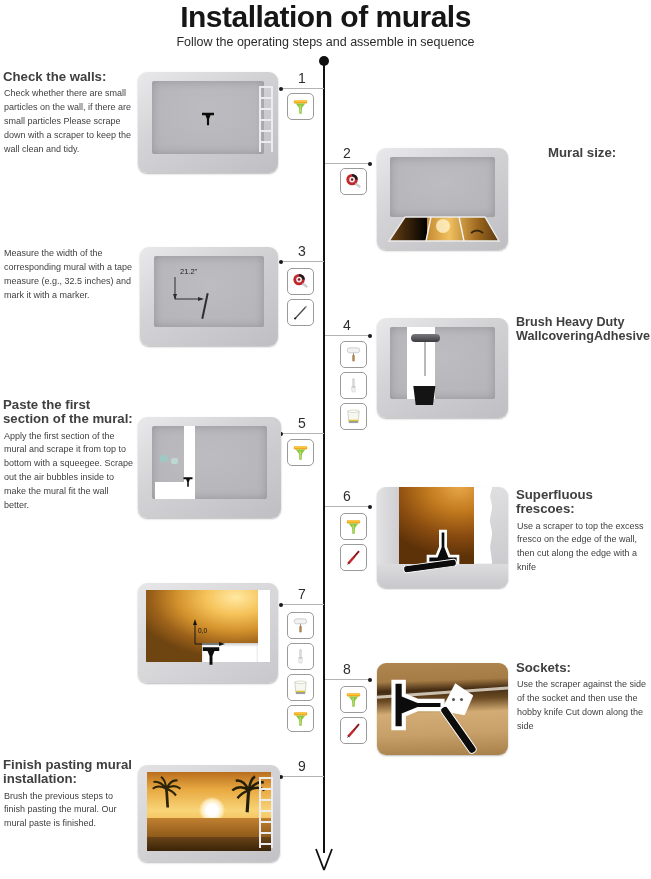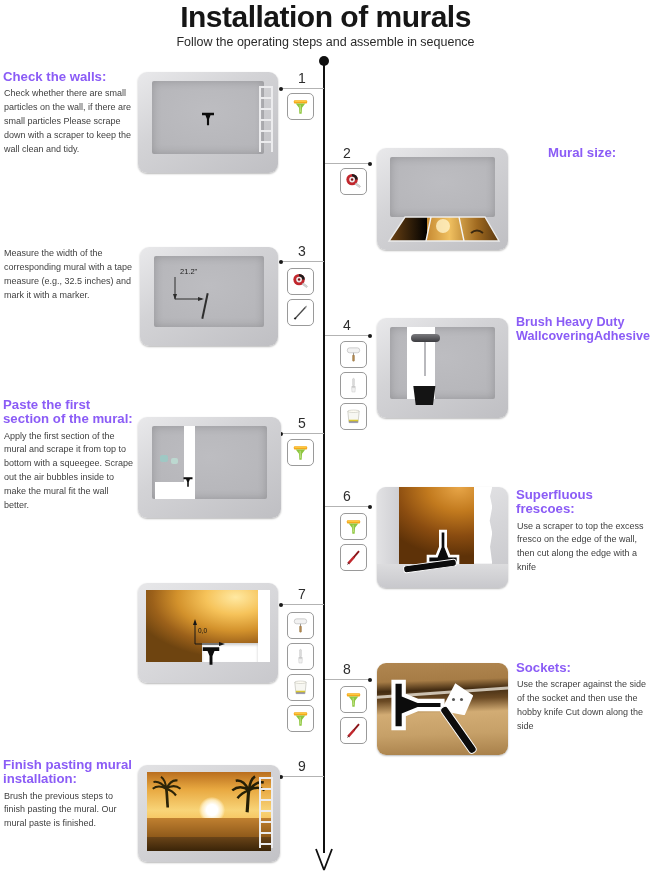--- a/index.html
+++ b/index.html
@@ -16,21 +16,21 @@
   .tl-dot{position:absolute;left:319px;top:56px;width:10px;height:10px;border-radius:50%;background:#101010;}
   .tick{position:absolute;height:1px;background:#b3b3b3;}
   .tick-dot{position:absolute;width:4px;height:4px;border-radius:50%;background:#1a1a1a;}
   .step-num{position:absolute;width:22px;text-align:center;font-size:14px;color:#2d2d2d;}
   .icon-box{position:absolute;width:25px;height:25px;background:#fff;border:1px solid #9a9a9a;
             border-radius:5px;display:flex;align-items:center;justify-content:center;}
   .icon-wrap{display:flex;width:19px;height:19px;}
   .icon-wrap svg{width:19px;height:19px;}
   
   .txt{position:absolute;color:#3f3f3f;}
-  .txt h3{margin:0 0 3px 0;font-size:13.2px;line-height:1.08;font-weight:600;color:#8b5cf6;}
+  .txt h3{margin:0 0 3px 0;font-size:13.2px;line-height:1.08;font-weight:600;color:#404040;}
   .txt p{margin:1px;font-size:9px;line-height:1.55;}
   
   .illus{position:absolute;border-radius:9px;overflow:hidden;box-shadow:0 1px 2px rgba(0,0,0,.28);}
   .room{background:linear-gradient(148deg,#e9e9eb 0%,#d3d3d6 40%,#bfbfc3 100%);}
   .room-wall{position:absolute;left:10%;right:10%;top:9%;bottom:19%;border-radius:2px;
              background:radial-gradient(130% 130% at 50% 42%,#bdbdc1 0%,#b3b3b7 65%,#a5a5a9 100%);
              box-shadow:inset 0 0 10px rgba(0,0,0,.18);}
   .ladder{position:absolute;width:10px;border-left:2px solid #ececee;border-right:2px solid #ececee;
           background:repeating-linear-gradient(to bottom,#ececee 0 2px,rgba(0,0,0,0) 2px 11px);}
   .pen-line{position:absolute;width:1.6px;height:26px;background:#2e2e2e;transform:rotate(12deg);}

